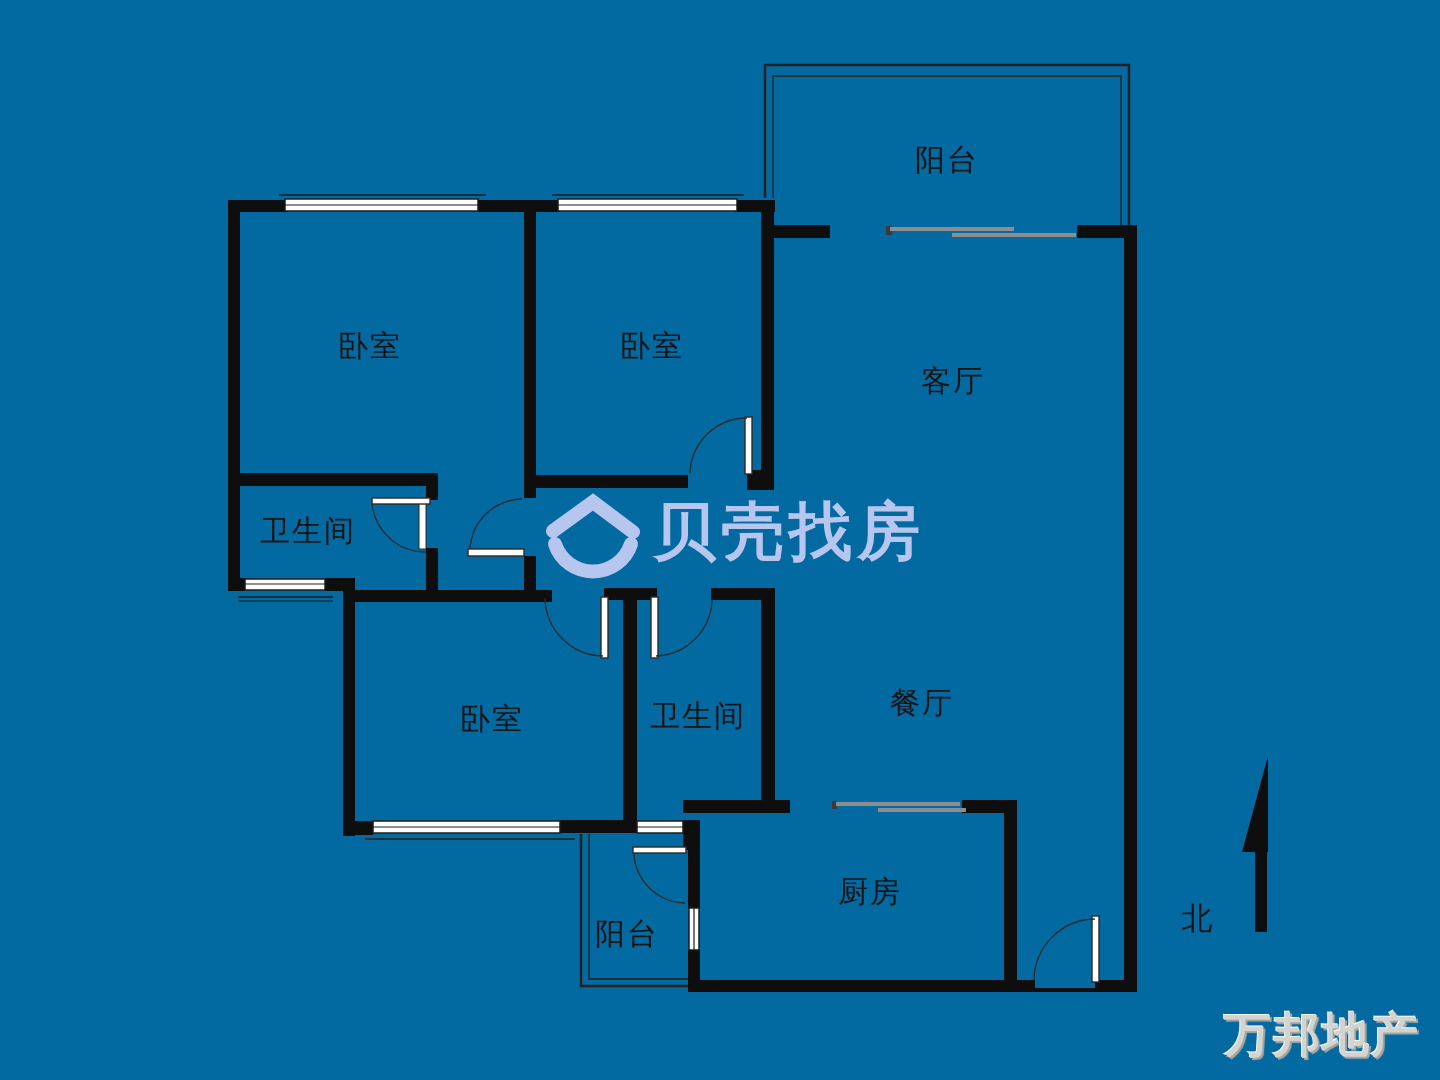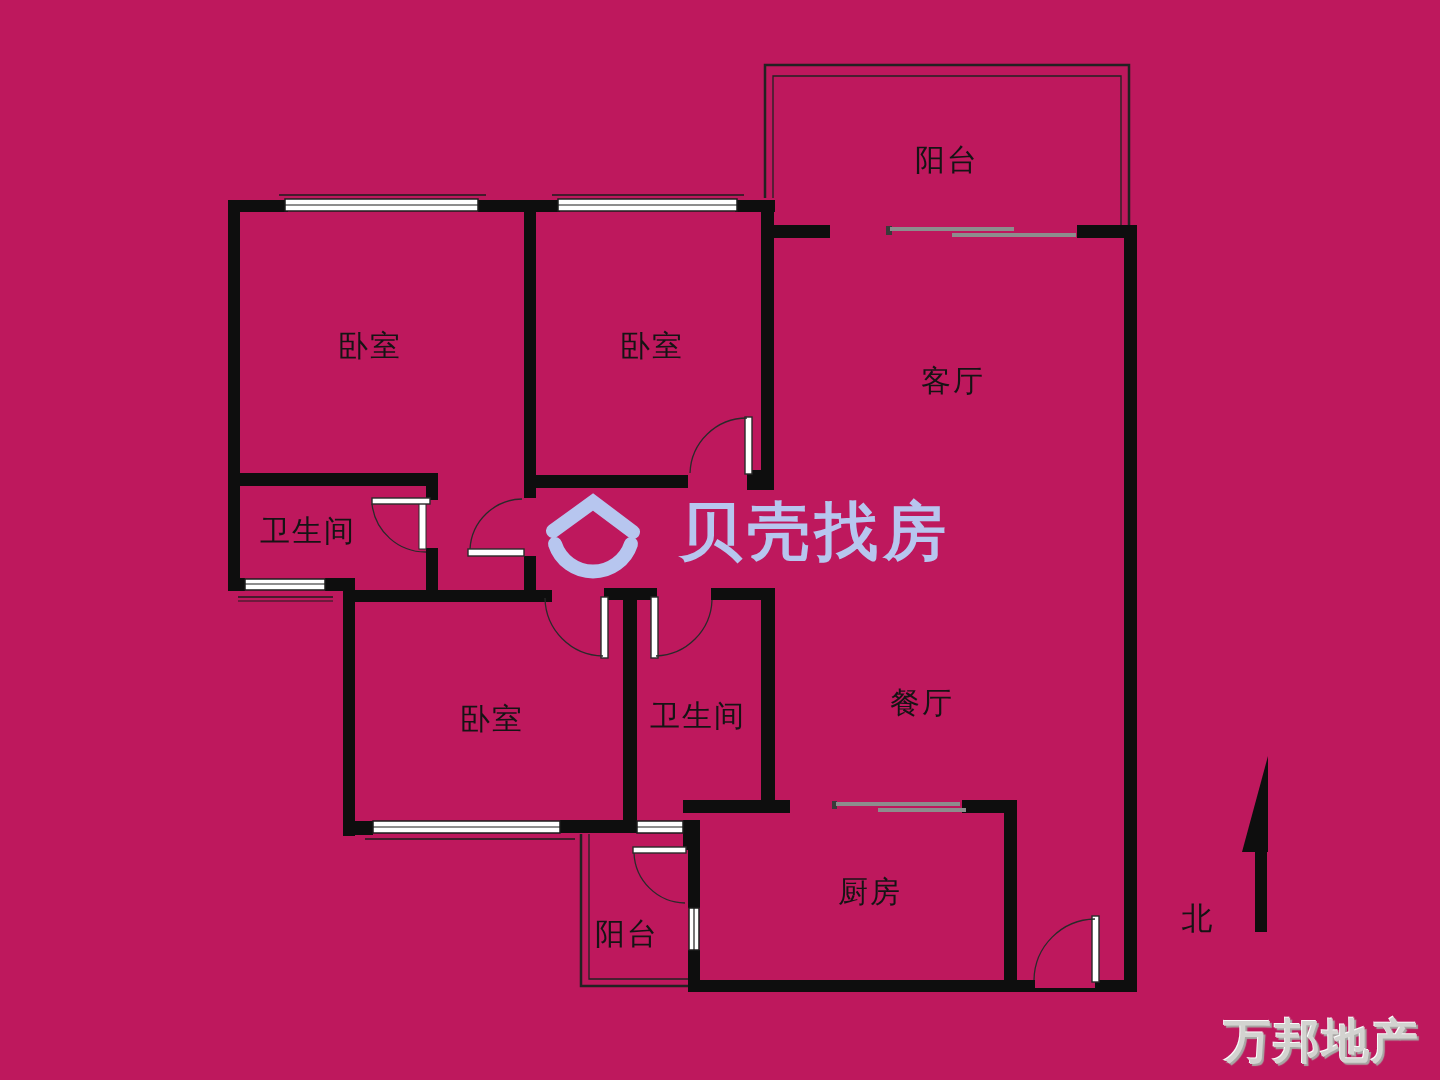--- a/index.html
+++ b/index.html
@@ -1,28 +1,28 @@
 <!DOCTYPE html>
 <html><head>
 <meta charset="utf-8">
 <style>
   html,body{margin:0;padding:0;background:#ffffff;}
-  #stage{position:relative;width:1440px;height:1080px;background:#be185d;overflow:hidden;
+  #stage{position:relative;width:1440px;height:1080px;background:#0369a1;overflow:hidden;
          font-family:"Liberation Sans","DejaVu Sans",sans-serif;}
   #plan-svg{position:absolute;left:0;top:0;}
   .room-label{position:absolute;transform:translate(-50%,-50%);font-size:30px;color:#141414;
               letter-spacing:2px;white-space:nowrap;}
   .compass-label{position:absolute;transform:translate(-50%,-50%);font-size:31px;color:#141414;}
-  #beike-watermark{position:absolute;left:569px;top:489px;display:flex;align-items:center;}
+  #beike-watermark{position:absolute;left:543px;top:489px;display:flex;align-items:center;}
   #beike-text{font-size:63px;font-weight:600;color:#b7c6ef;letter-spacing:5px;margin-left:12px;
               font-family:"Liberation Sans","DejaVu Sans",sans-serif;}
   #agency-watermark{position:absolute;left:1224px;top:1004px;width:210px;text-align:left;
               font-family:"Liberation Serif","DejaVu Serif",serif;font-weight:700;font-size:47px;
               color:#d3d3d0;letter-spacing:2px;white-space:nowrap;
-              text-shadow:-1px -1px 0 #fafafa,2px 2px 1px #a8a8a5;margin-top:6px;}
+              text-shadow:-1px -1px 0 #fafafa,2px 2px 1px #a8a8a5;}
 </style>
 </head>
 <body>
 
 <div id="stage">
 
   <svg id="plan-svg" width="1440" height="1080" viewBox="0 0 1440 1080">
 
     <g fill="#0e0e0e">
 

